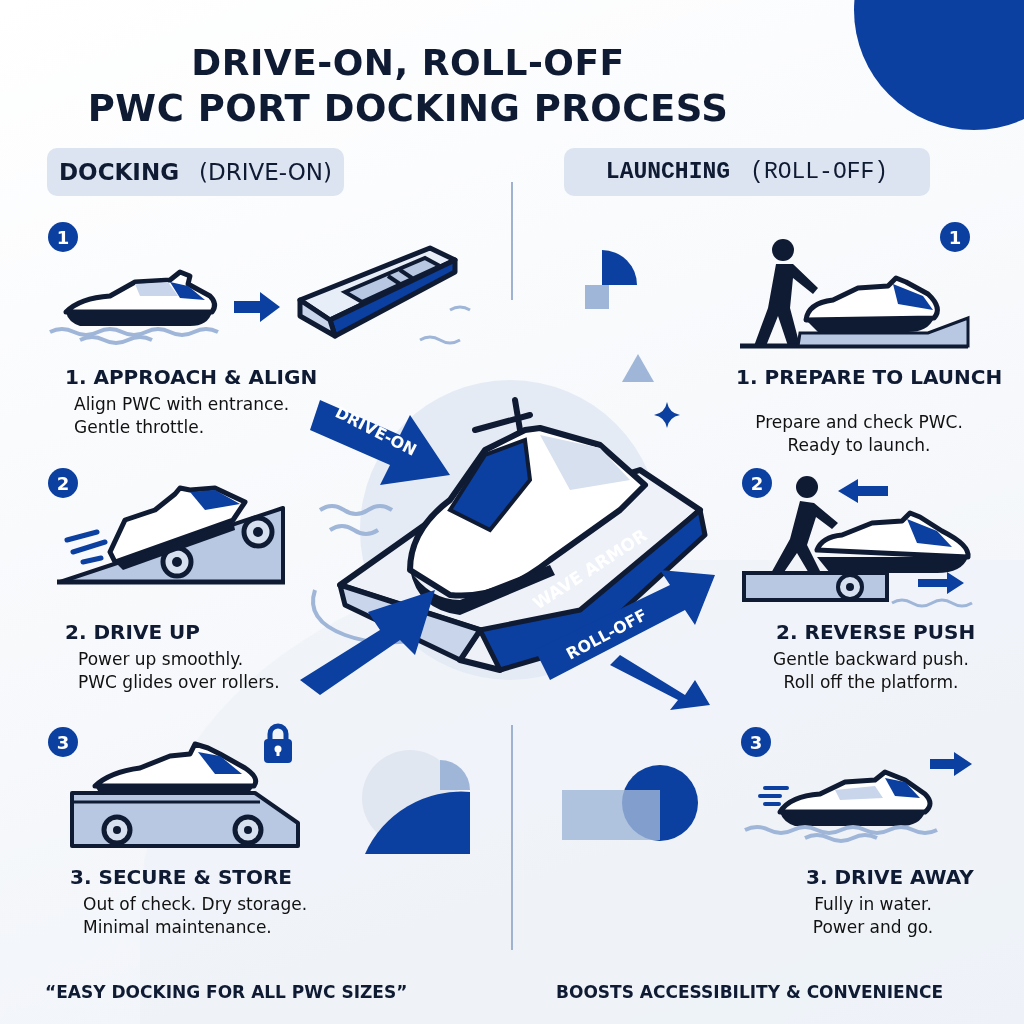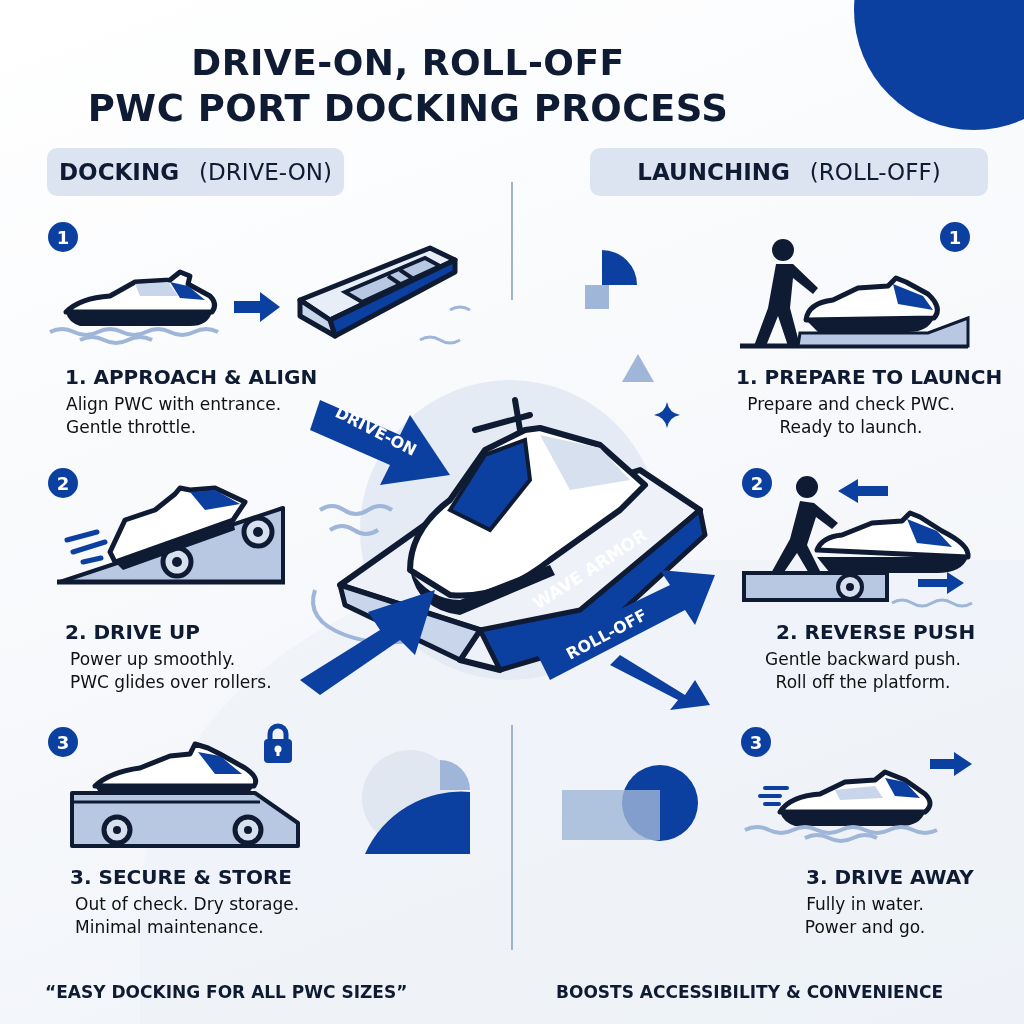--- a/index.html
+++ b/index.html
@@ -40,21 +40,21 @@
     background: #0b3fa0; color: #fff; font-weight: bold; font-size: 18px;
     display: flex; align-items: center; justify-content: center;
     font-family: "DejaVu Sans", sans-serif;
   }
   .step-title {
     position: absolute; font-weight: bold; font-size: 20px; color: #0f1a33;
     font-family: "DejaVu Sans", sans-serif; white-space: nowrap; margin-left: 20px;
   }
   .step-desc {
     position: absolute; font-size: 17px; line-height: 23px; color: #111;
-    font-family: "DejaVu Sans", sans-serif; white-space: nowrap;
+    font-family: "DejaVu Sans", sans-serif; white-space: nowrap; margin-left: 8px;
   }
   .step-desc span { display: block; }
   .center-text { text-align: center; }
   .footer {
     position: absolute; top: 982px; font-weight: bold; font-size: 17px;
     color: #0f1a33; font-family: "DejaVu Sans", sans-serif; white-space: nowrap;
   }
   svg { position: absolute; overflow: visible; }
 </style>
 </head>
@@ -65,21 +65,21 @@
 
 <div class="title">
   <span class="l1">DRIVE-ON, ROLL-OFF</span>
   <span class="l2">PWC PORT DOCKING PROCESS</span>
 </div>
 
 <div class="section-pill" style="left:47px; width:297px;">
   <span>DOCKING</span>
   <span class="paren">(DRIVE-ON)</span>
 </div>
-<div class="section-pill" style="left:590px; width:398px;">
+<div class="section-pill" style="left:564px; width:366px;font-family:Liberation Mono, monospace;">
   <span>LAUNCHING</span>
   <span class="paren">(ROLL-OFF)</span>
 </div>
 
 <div class="divider" style="top:182px; height:118px;"></div>
 <div class="divider" style="top:725px; height:225px;"></div>
 
 <div class="num-badge" style="left:48px; top:222px;">1</div>
 <svg style="left:40px; top:260px;" width="200" height="80" viewBox="0 0 200 80">
   <path d="M26 52 Q40 38 70 36 L95 22 L130 20 L140 12 L150 16 L148 24 L170 36 Q178 44 172 52 Z" fill="#fff" stroke="#0f1a33" stroke-width="5" stroke-linejoin="round"></path>
@@ -204,21 +204,21 @@
 <svg style="left:738px; top:238px;" width="240" height="115" viewBox="0 0 240 115">
   <circle cx="45" cy="12" r="11" fill="#0f1a33"></circle>
   <path d="M38 26 L55 26 L80 50 L75 56 L55 40 L52 70 L62 108 L50 108 L40 78 L28 108 L16 108 L30 70 Z" fill="#0f1a33"></path>
   <path d="M2 108 L230 108" stroke="#0f1a33" stroke-width="5"></path>
   <path d="M60 108 L62 95 L190 95 L230 80 L230 108 Z" fill="#b8c8e2" stroke="#0f1a33" stroke-width="3"></path>
   <path d="M68 82 Q70 65 95 62 L120 50 L150 48 L158 40 L168 44 L190 56 Q205 70 196 80 Z" fill="#fff" stroke="#0f1a33" stroke-width="5" stroke-linejoin="round"></path>
   <path d="M155 46 L185 58 L195 72 L160 66 Z" fill="#0b3fa0"></path>
   <path d="M68 82 L196 80 Q190 94 170 94 L80 94 Z" fill="#0f1a33"></path>
 </svg>
 <div class="step-title" style="left:716px; top:365px;">1. PREPARE TO LAUNCH</div>
-<div class="step-desc center-text" style="left:736px; top:393px; width:230px;">
+<div class="step-desc center-text" style="left:736px; top:411px; width:230px;">
   <span>Prepare and check PWC.</span>
   <span>Ready to launch.</span>
 </div>
 
 <div class="num-badge" style="left:742px; top:468px;">2</div>
 <svg style="left:836px; top:477px;" width="54" height="28" viewBox="0 0 54 28">
   <path d="M52 9 H22 V2 L2 14 L22 26 V19 H52 Z" fill="#0b3fa0"></path>
 </svg>
 <svg style="left:742px; top:475px;" width="240" height="135" viewBox="0 0 240 135">
   <circle cx="65" cy="12" r="11" fill="#0f1a33"></circle>

